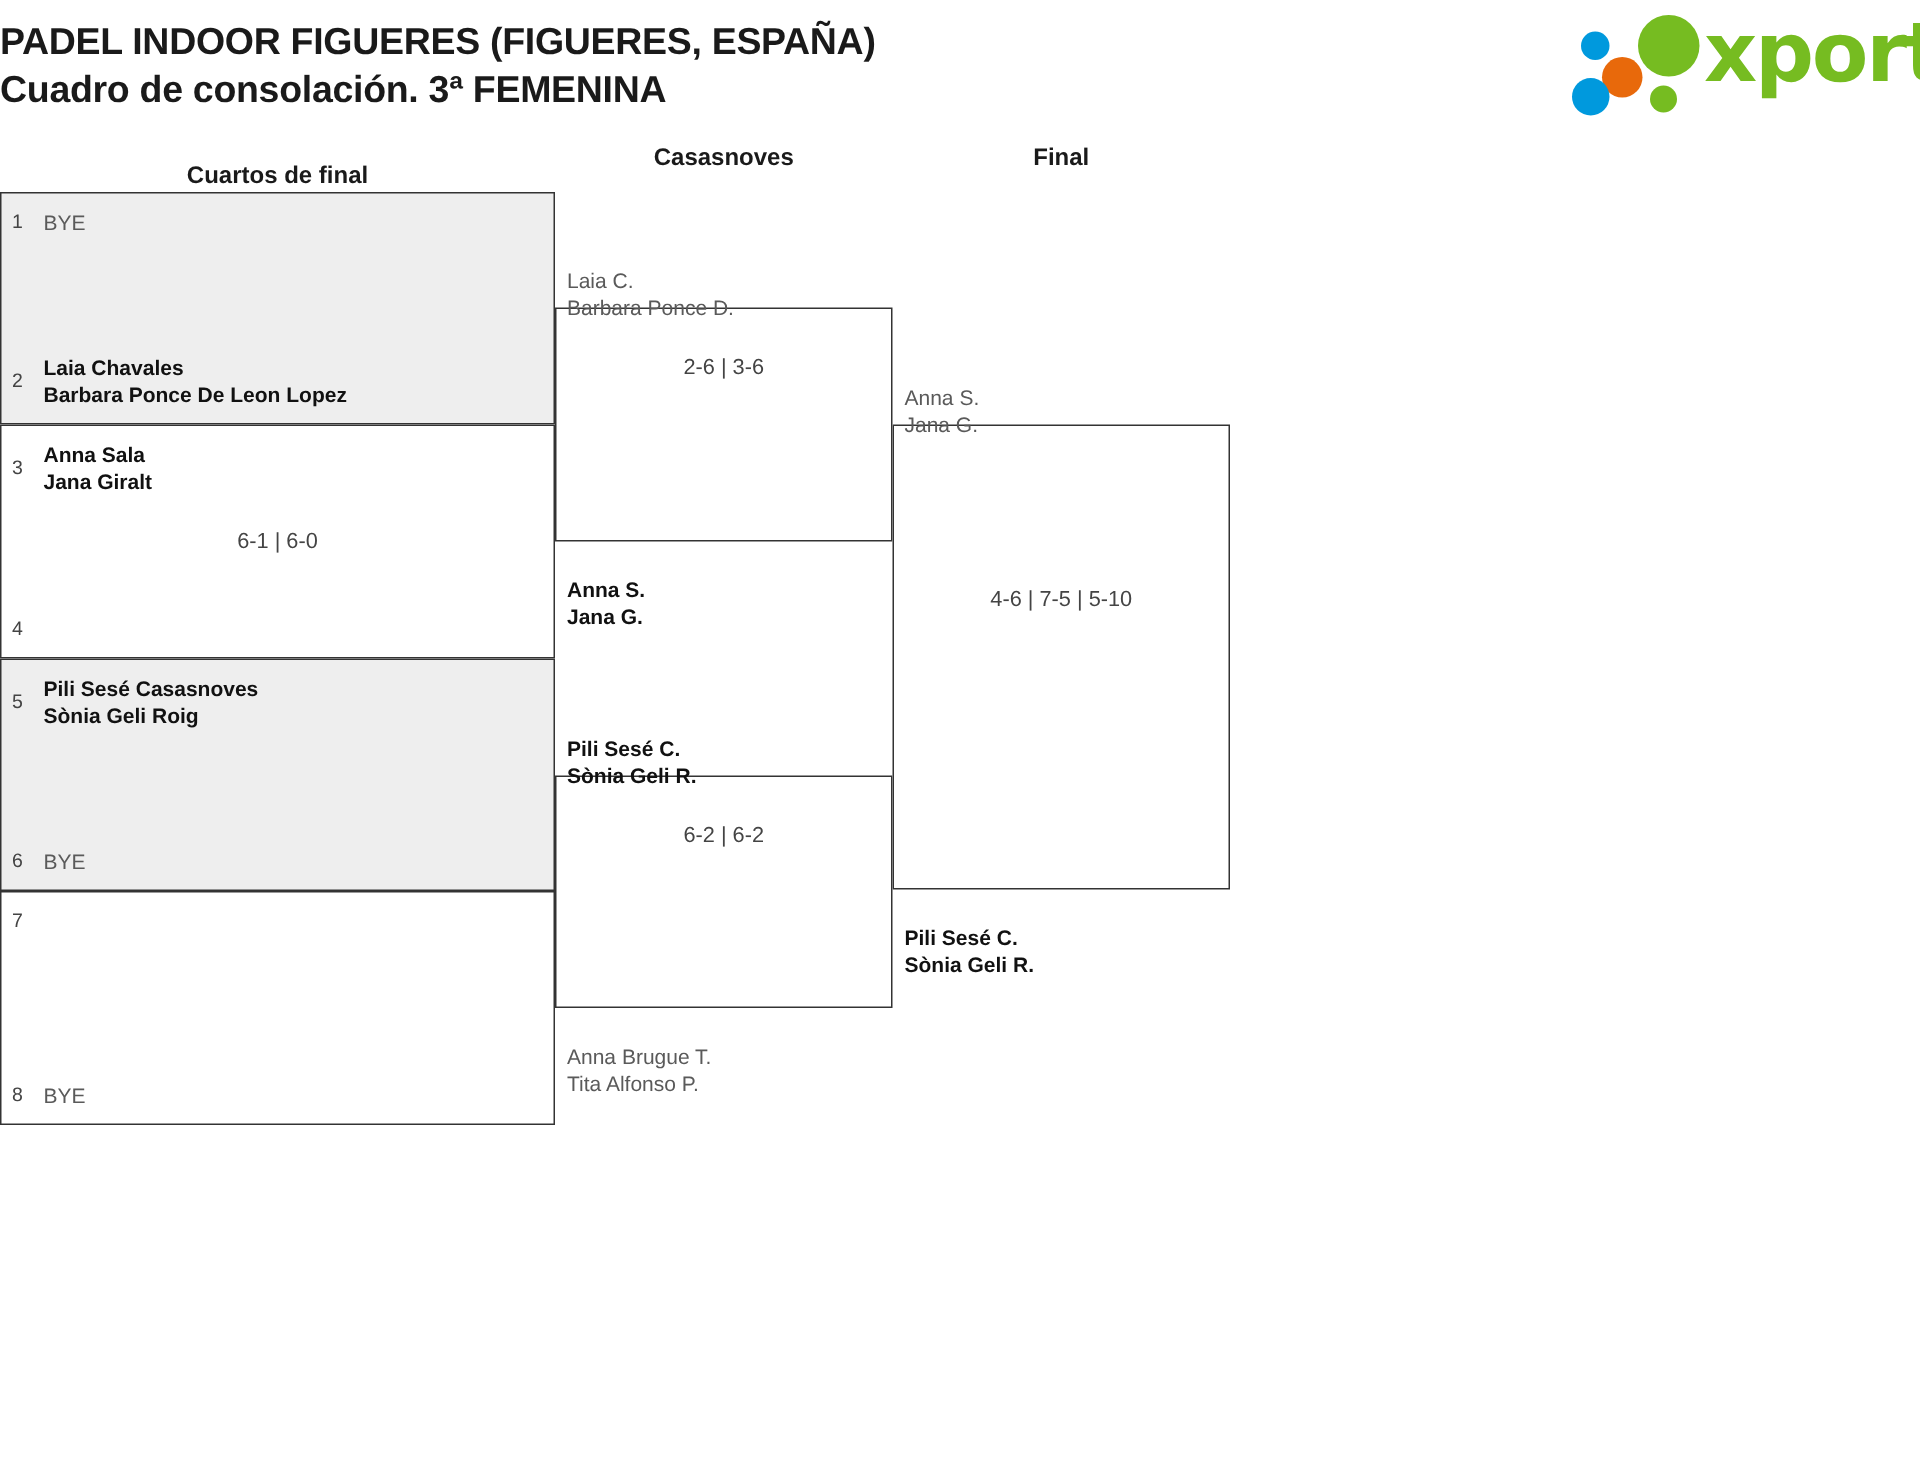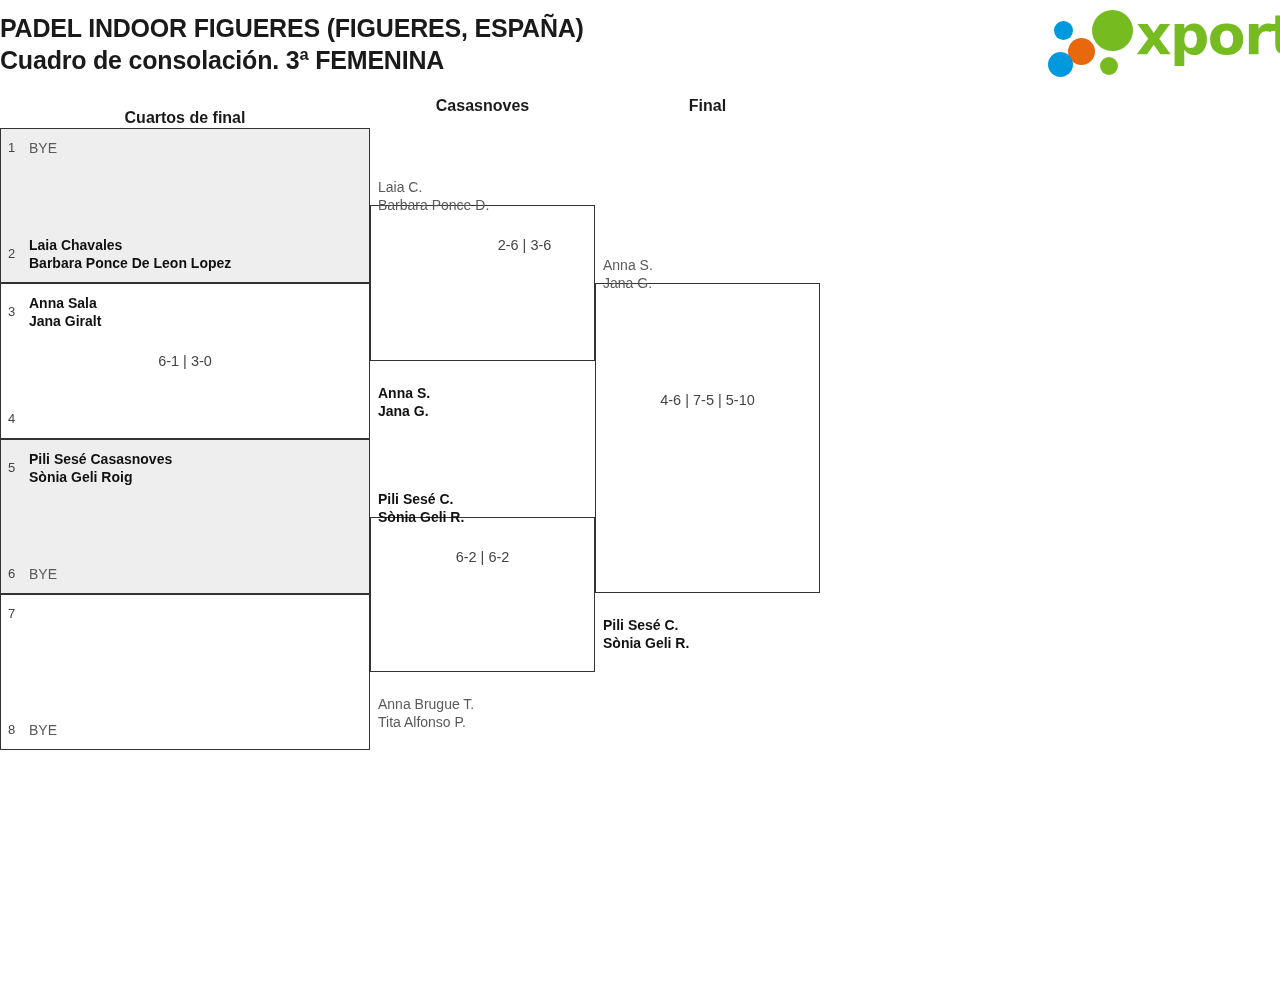--- a/index.html
+++ b/index.html
@@ -129,21 +129,21 @@
   #match-r0-m1 .score { top: 69px; }
   #match-r0-m3 .score { top: 69px; }
 
   
   #match-r1-m0 { left: 370px; top: 205px; width: 225px; height: 156px; }
   #match-r1-m1 { left: 370px; top: 517px; width: 225px; height: 155px; }
   #match-r1-m0 .slot.top    { top: -60px; }
   #match-r1-m0 .slot.bottom { bottom: -60px; }
   #match-r1-m1 .slot.top    { top: -60px; }
   #match-r1-m1 .slot.bottom { bottom: -60px; }
-  #match-r1-m0 .score { top: 31px; padding-left: 42px; }
+  #match-r1-m0 .score { top: 31px; }
   #match-r1-m1 .score { top: 31px; }
 
   
   #match-r2-m0 { left: 595px; top: 283px; width: 225px; height: 310px; }
   #match-r2-m0 .slot.top    { top: -60px; }
   #match-r2-m0 .slot.bottom { bottom: -60px; }
   #match-r2-m0 .score { top: 108px; }
 
   .r1 .slot, .r2 .slot { padding-left: 7px; margin-top: 32px; }
 </style>
@@ -193,21 +193,21 @@
   </div>
 
   <div class="match r0" id="match-r0-m1">
     <div class="slot top">
       <span class="seed">3</span>
       <span class="players winner">
         <span>Anna Sala</span>
         <span class="pl2">Jana Giralt</span>
       </span>
     </div>
-    <div class="score">6-1 | 3-0</div>
+    <div class="score">6-1 | 6-0</div>
     <div class="slot bottom">
       <span class="seed">4</span>
     </div>
   </div>
 
   <div class="match shaded r0" id="match-r0-m2">
     <div class="slot top">
       <span class="seed">5</span>
       <span class="players winner">
         <span>Pili Sesé Casasnoves</span>

